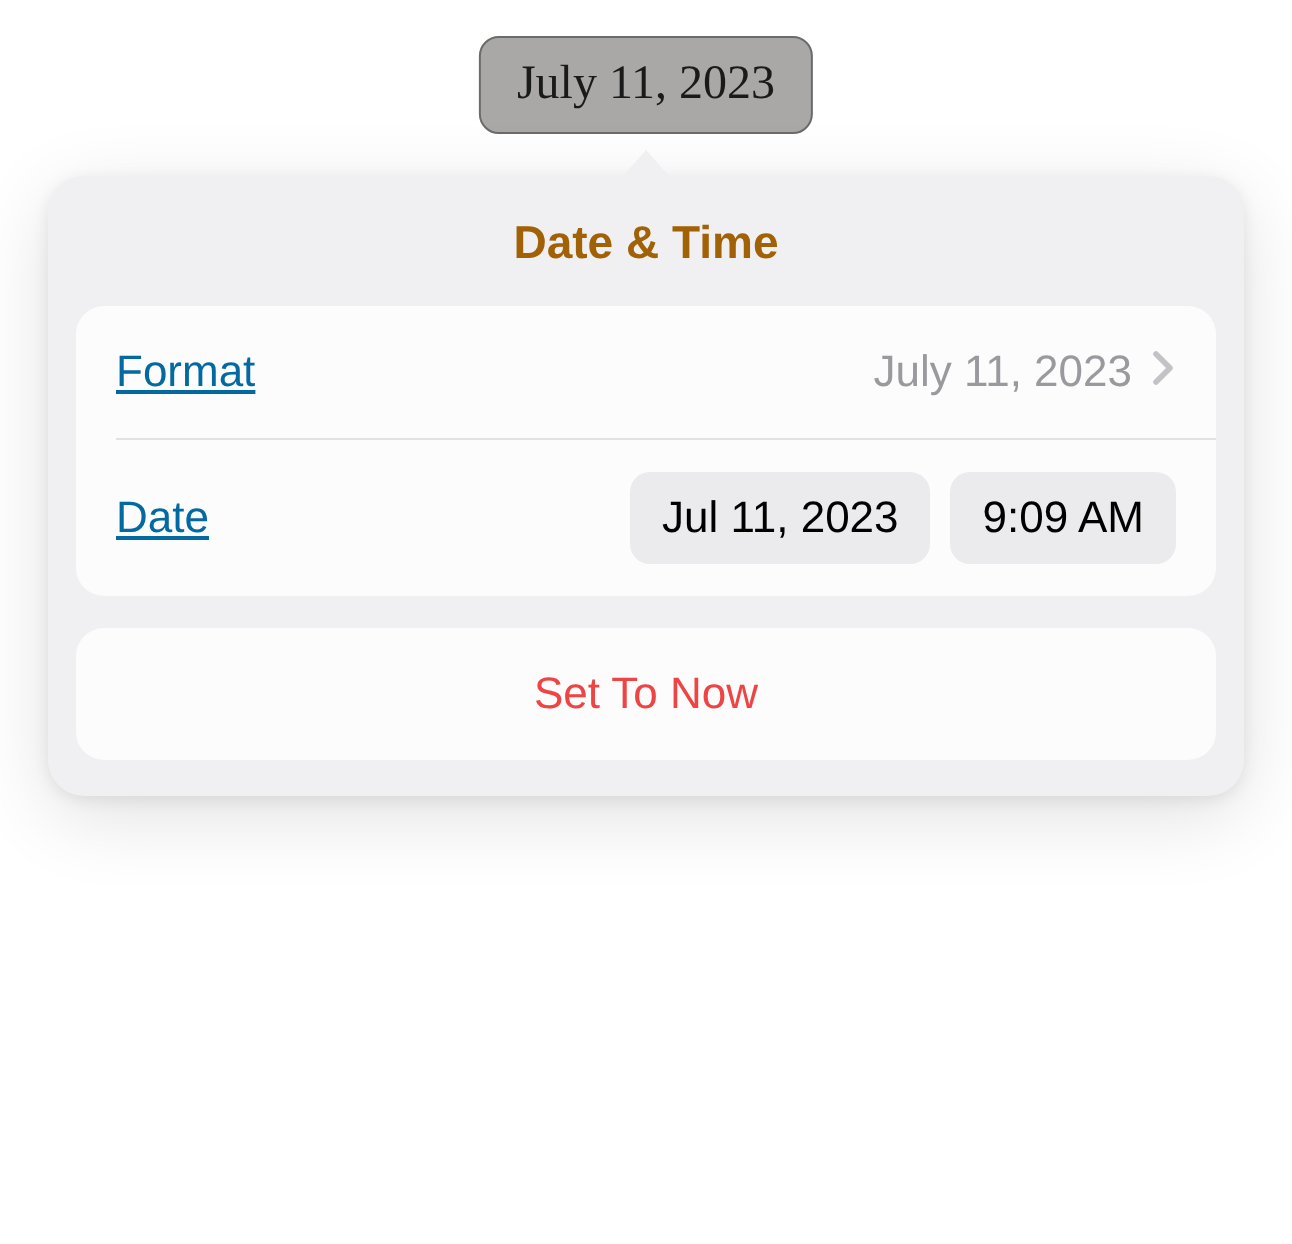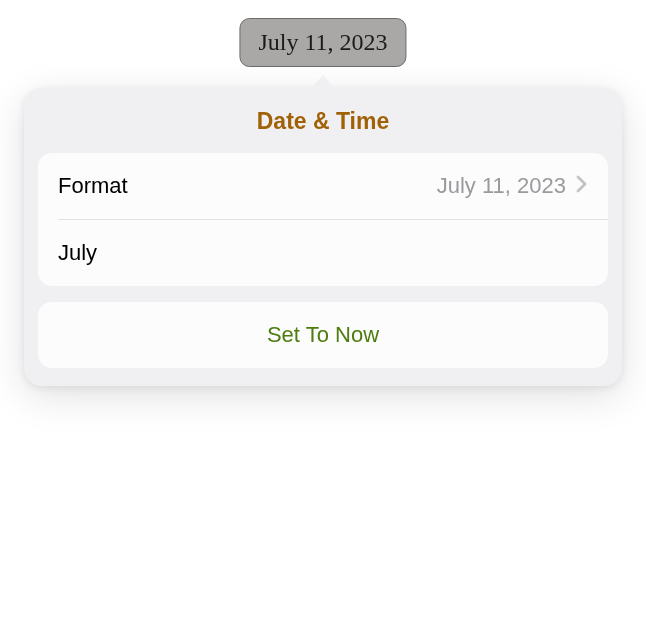--- a/index.html
+++ b/index.html
@@ -64,22 +64,23 @@
       overflow: hidden;
     }
     .row {
       display: flex;
       align-items: center;
       padding: 16px 20px;
       min-height: 66px;
     }
     .row-label {
       font-size: 22px;
-      color: #000000;
+      color: #0369a1;
       flex: 0 0 auto;
+      text-decoration: underline;
     }
     .row-spacer {
       flex: 1;
     }
     .row-value-muted {
       font-size: 22px;
       color: #9a9a9e;
       margin-right: 10px;
     }
     .chevron {
@@ -103,21 +104,21 @@
       font-size: 22px;
       color: #000;
       white-space: nowrap;
     }
     .action-button {
       background: #fcfcfd;
       border-radius: 14px;
       text-align: center;
       padding: 20px;
       font-size: 22px;
-      color: #4d7c0f;
+      color: #ef4444;
       margin-top: 16px;
       cursor: default;
     }
   </style>
 </head>
 <body>
 
 <div class="date-pill">July 11, 2023</div>
 <div class="tooltip-arrow"></div>
 
@@ -130,18 +131,22 @@
       <span class="row-spacer"></span>
       <span class="row-value-muted">July 11, 2023</span>
       <span class="chevron">
         <svg width="12" height="18" viewBox="0 0 12 18" fill="none">
           <path d="M2 2 L9 9 L2 16" stroke="currentColor" stroke-width="2.8" stroke-linecap="round" stroke-linejoin="round"></path>
         </svg>
       </span>
     </div>
     <div class="divider"></div>
     <div class="row">
-      <span class="row-label">July</span>
+      <span class="row-label">Date</span>
+      <div class="chip-group">
+        <div class="chip">Jul 11, 2023</div>
+        <div class="chip">9:09 AM</div>
+      </div>
     </div>
   </div>
 
   <div class="action-button">Set To Now</div>
 </div>
 
 </body></html>

